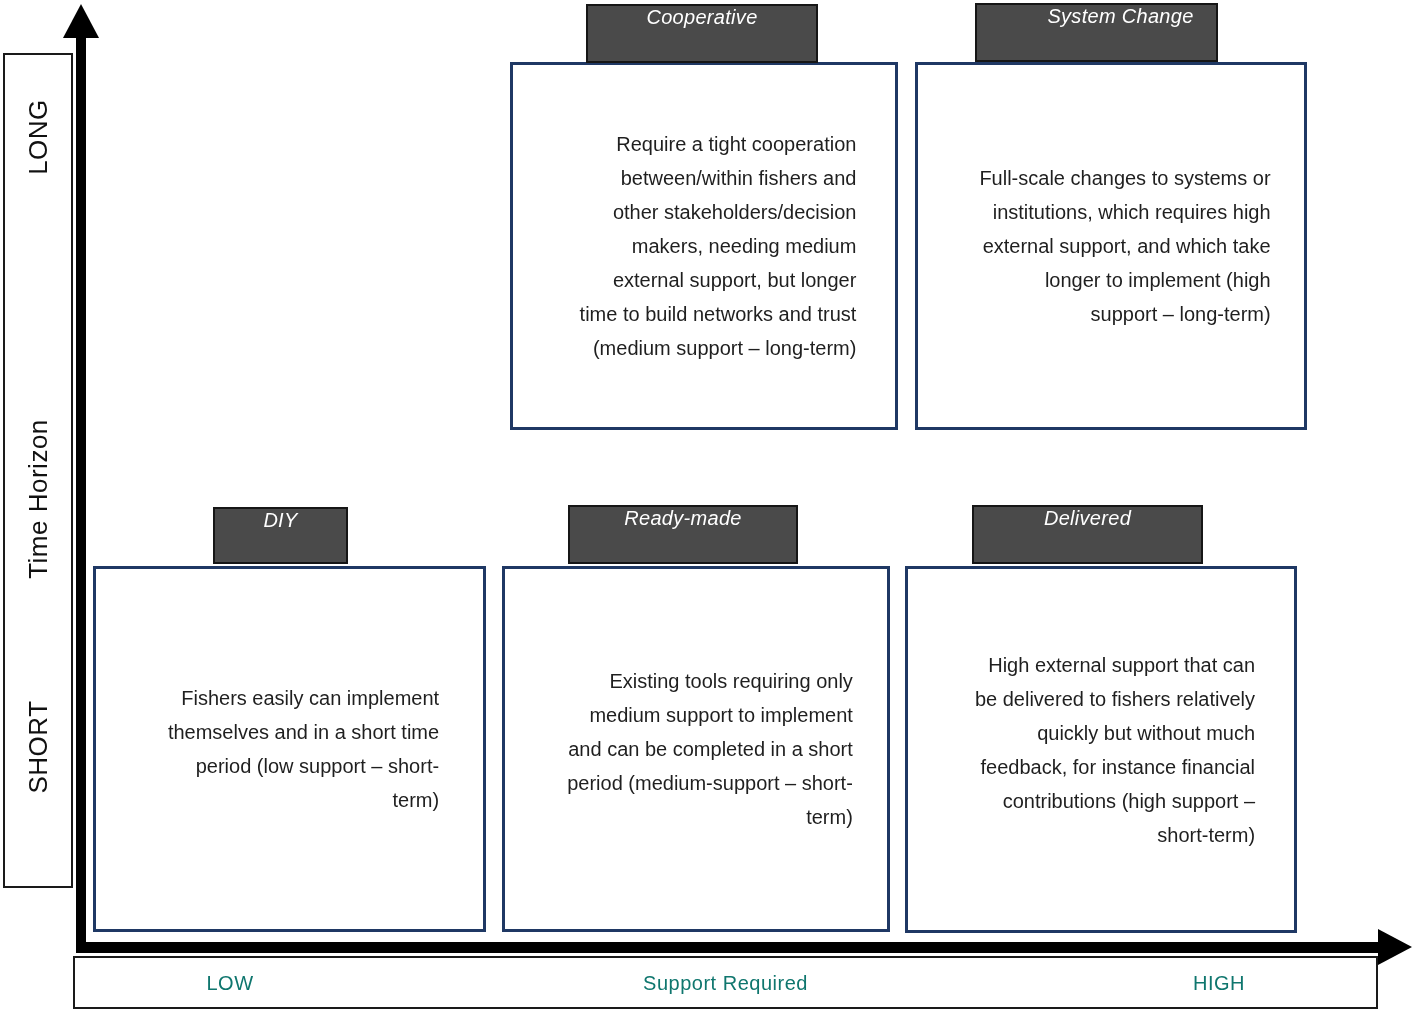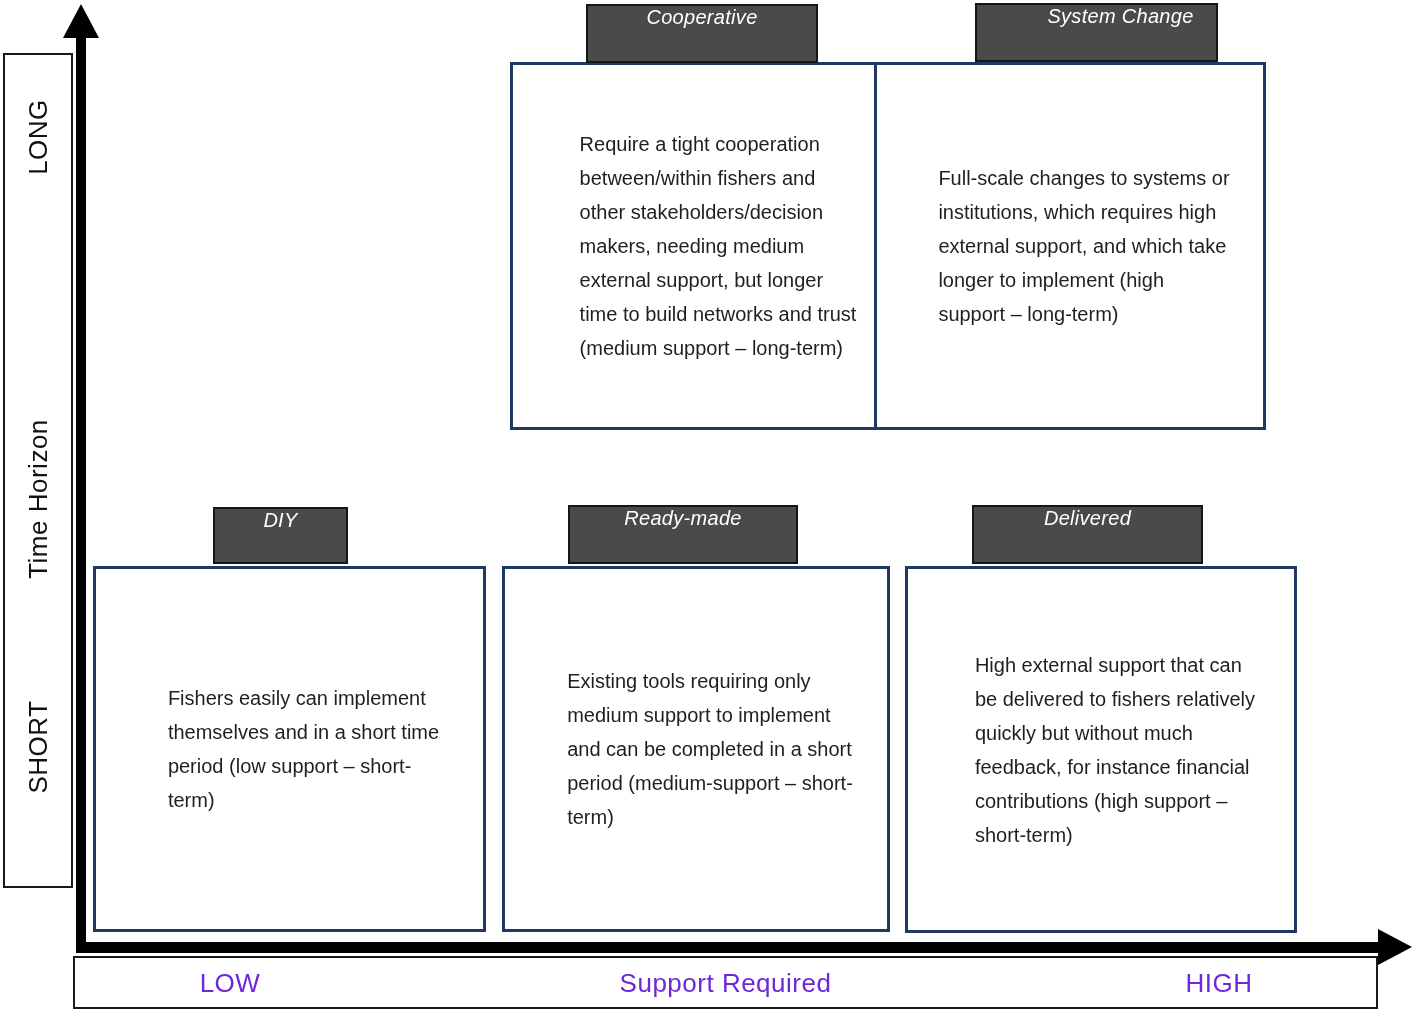--- a/index.html
+++ b/index.html
@@ -24,21 +24,21 @@
   .y-label.long{top:82px;}
   .y-label.title{top:444px;}
   .y-label.short{top:692px;}
 
   .x-label-box{
     position:absolute;left:73px;top:956px;width:1305px;height:53px;
     border:2px solid #1a1a1a;box-sizing:border-box;background:#ffffff;
   }
   .x-label{
     position:absolute;top:50%;transform:translate(-50%,-50%);
-    white-space:nowrap;font-size:26px;color:#6d28d9;letter-spacing:0.5px;
+    white-space:nowrap;font-size:20px;color:#0f766e;letter-spacing:0.5px;
   }
   .x-label.low{left:155px;}
   .x-label.title{left:50%;}
   .x-label.high{left:1144px;}
 
   
   .v-axis-line{position:absolute;left:76px;top:30px;width:10px;height:923px;background:var(--axis-color,#000);}
   .v-axis-head{
     position:absolute;left:63px;top:4px;width:0;height:0;
     border-left:18px solid transparent;border-right:18px solid transparent;
@@ -65,30 +65,30 @@
   .tab-diy{left:213px;top:507px;width:135px;height:57px;}
   .tab-ready-made{left:568px;top:505px;width:230px;height:59px;}
   .tab-delivered{left:972px;top:505px;width:231px;height:59px;}
 
   
   .qbox{
     position:absolute;z-index:2;box-sizing:border-box;
     background:var(--box-bg,#ffffff);
     border:3px solid var(--box-border,#1f3864);
     display:flex;align-items:center;justify-content:center;
-    text-align:left;
+    text-align:right;
     padding-left:28px;
   }
   .qbox p{
     margin:0;padding:0 18px;
     font-size:20px;line-height:34px;color:#1f1f1f;
     white-space:pre-line;
   }
   .box-cooperative{left:510px;top:62px;width:388px;height:368px;}
-  .box-system-change{left:874px;top:62px;width:392px;height:368px;}
+  .box-system-change{left:915px;top:62px;width:392px;height:368px;}
   .box-diy{left:93px;top:566px;width:393px;height:366px;}
   .box-ready-made{left:502px;top:566px;width:388px;height:366px;}
   .box-delivered{left:905px;top:566px;width:392px;height:367px;}
 </style>
 </head>
 <body>
 
 <div class="canvas">
 
   <div class="v-axis-line"></div>

